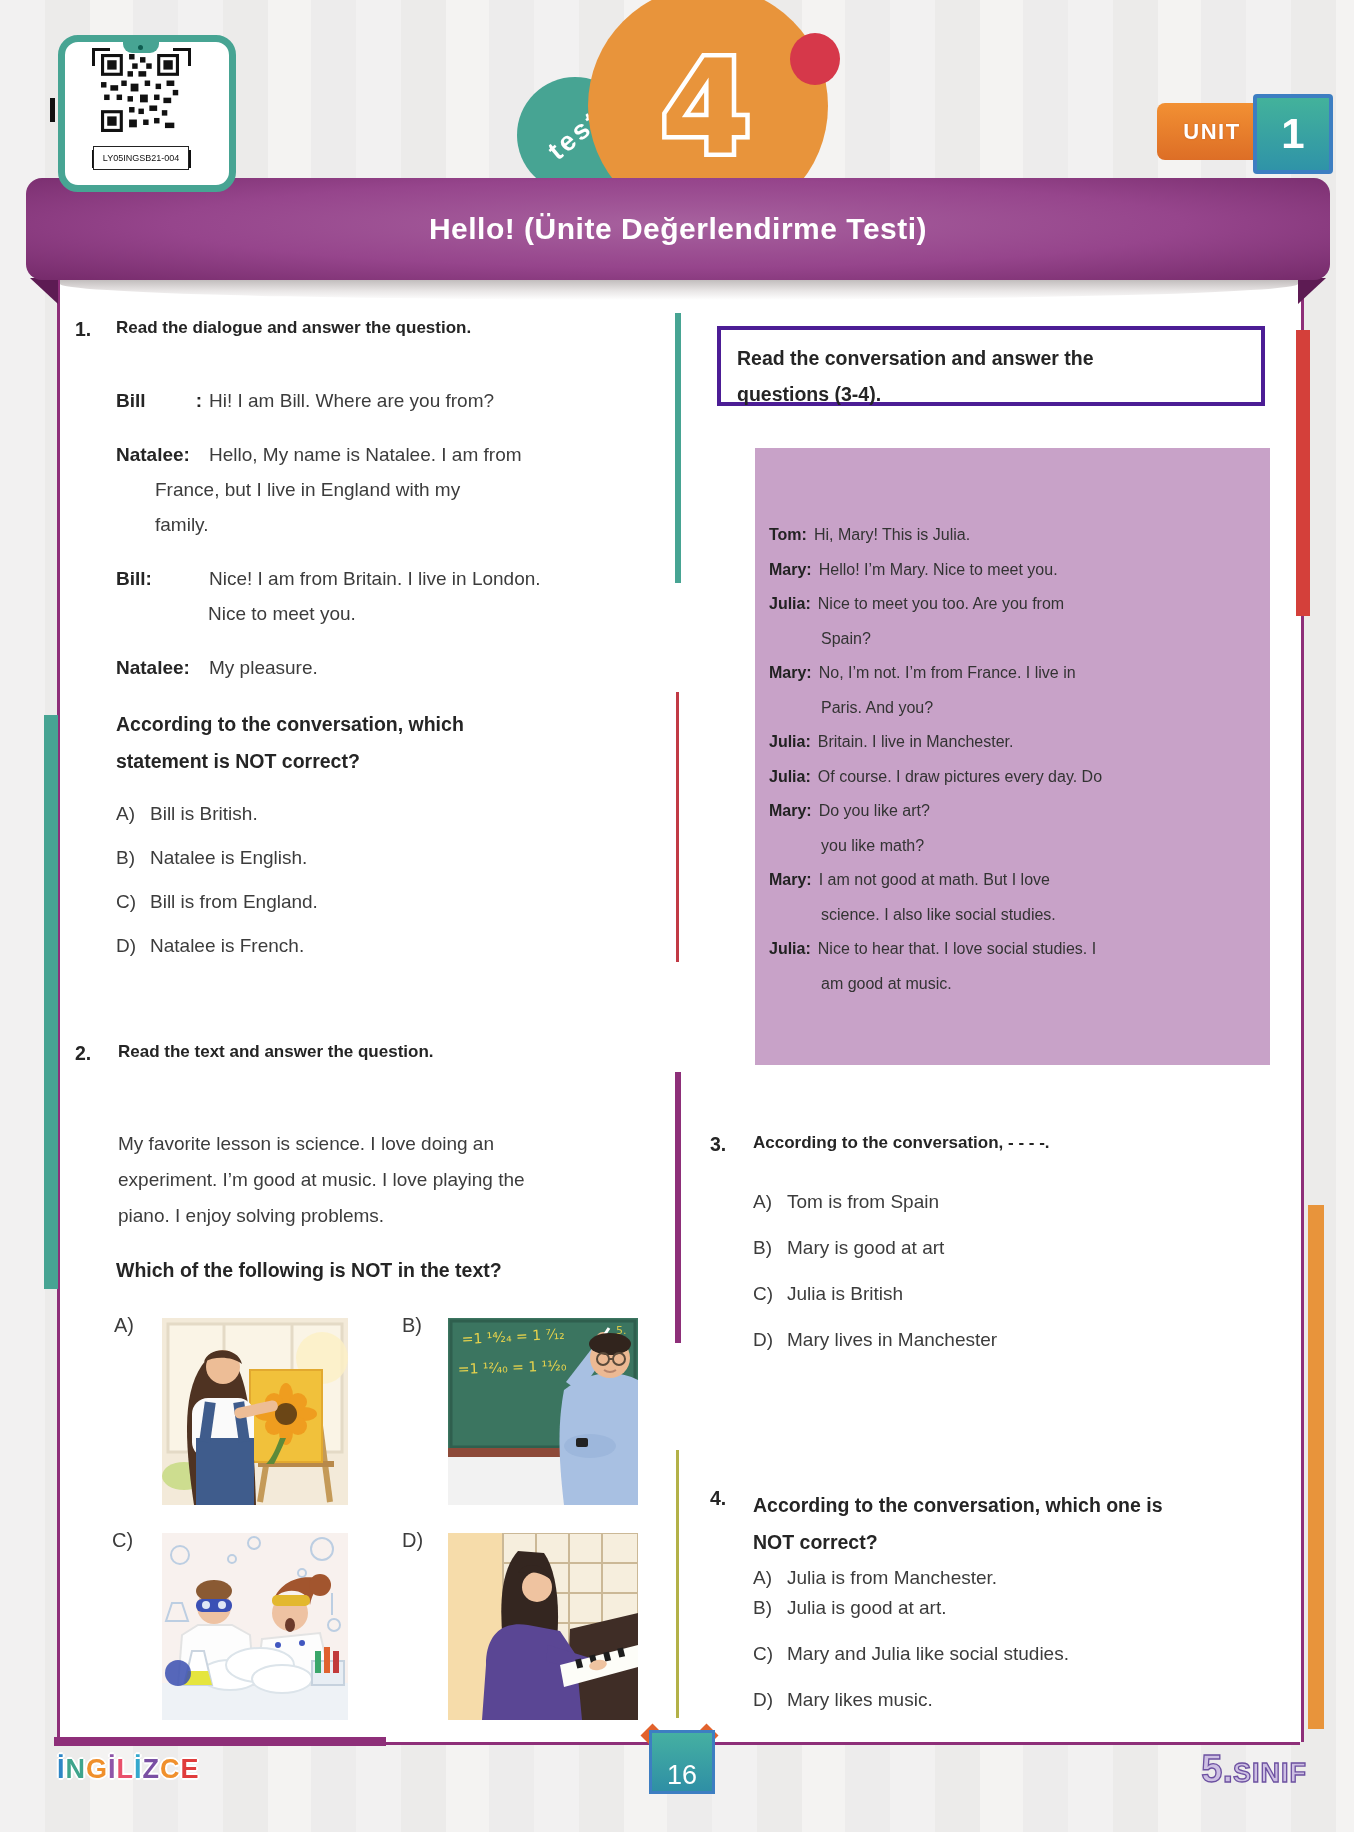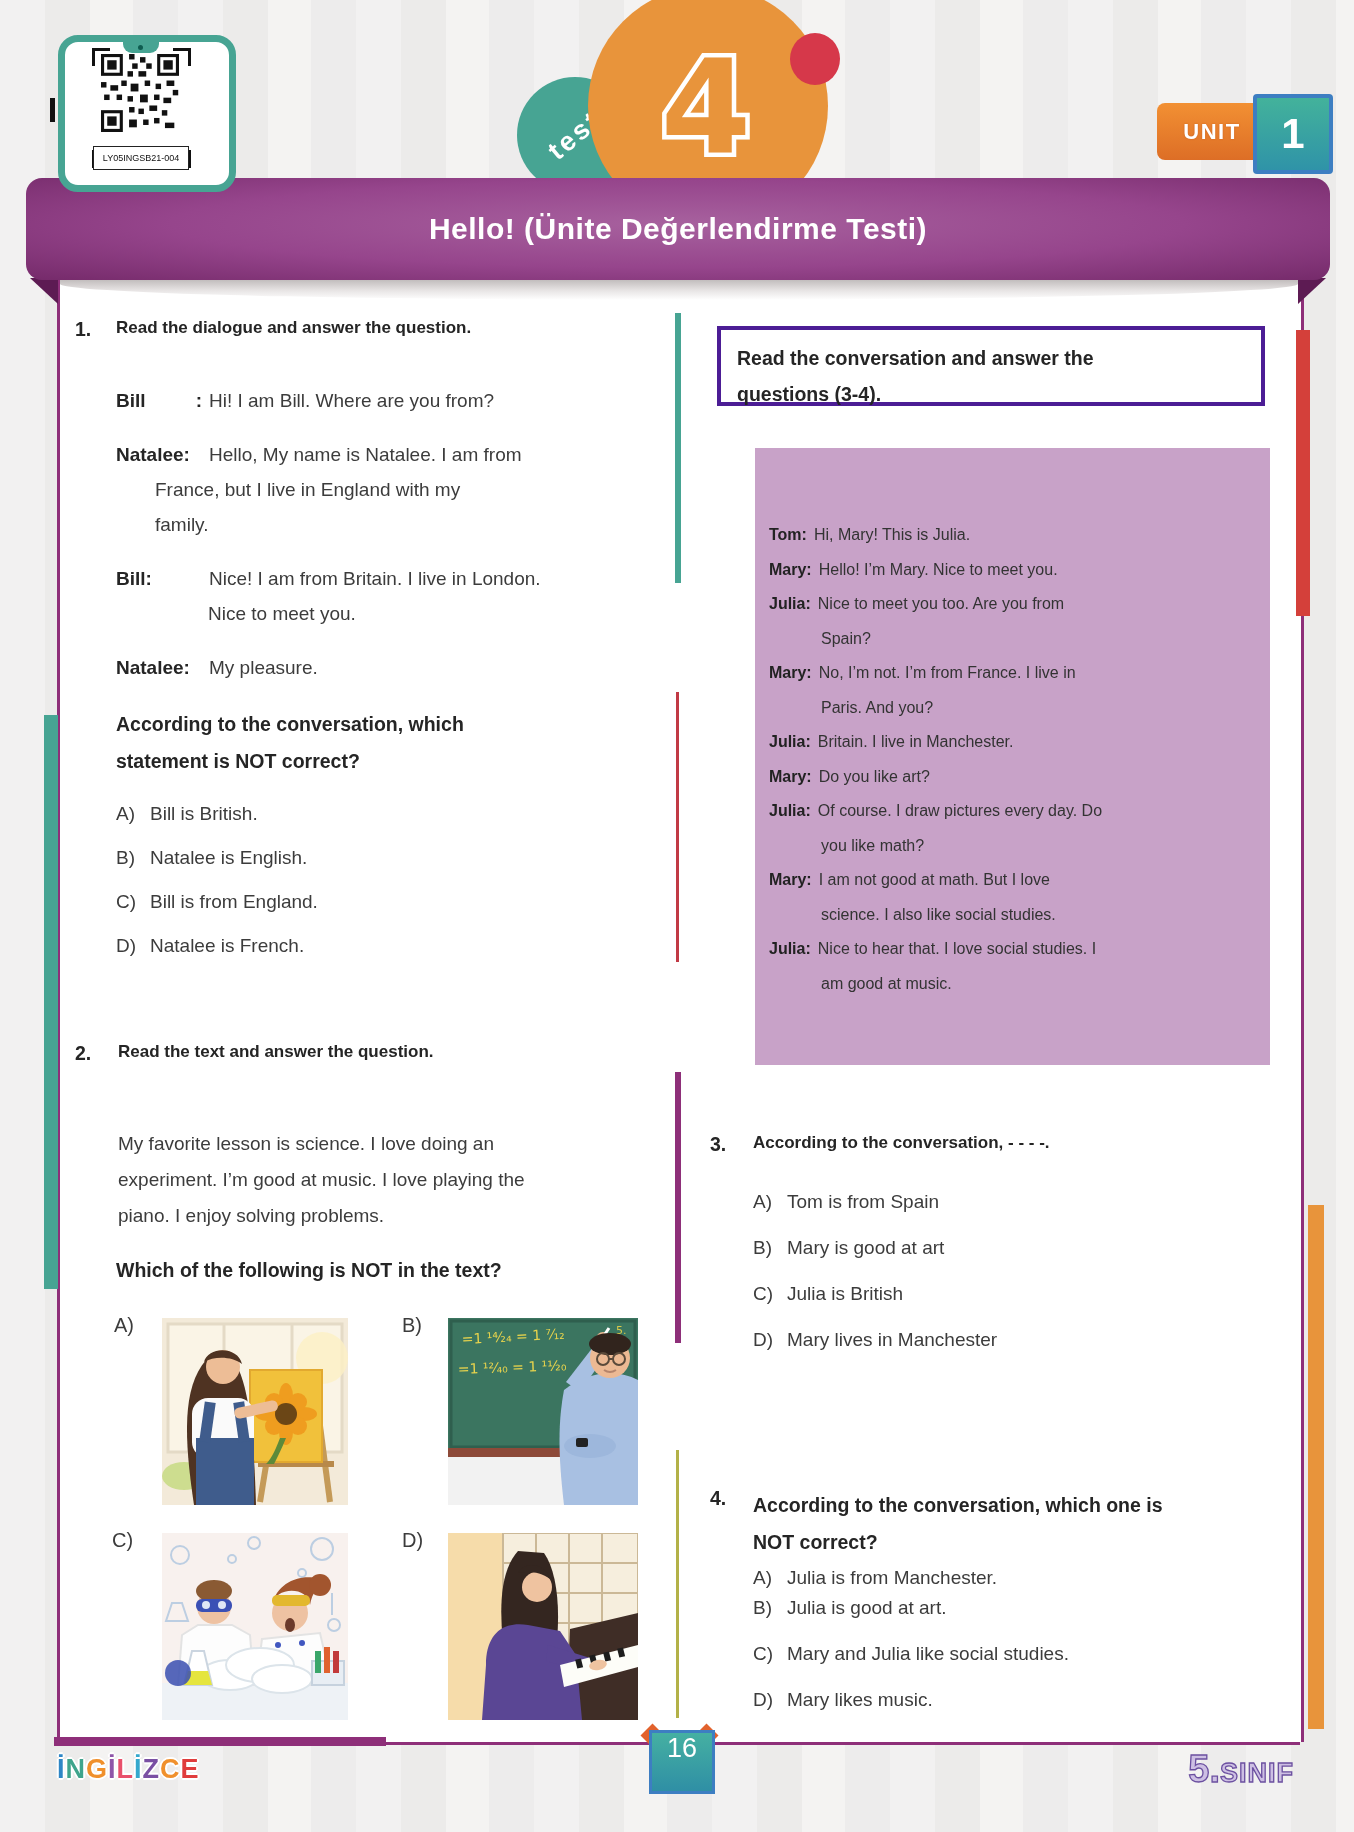--- a/index.html
+++ b/index.html
@@ -85,25 +85,25 @@
   .convtext{left:769px;top:518px;width:492px;z-index:4}
   .cl{line-height:34.5px;font-size:16px;color:#333}
   .cl b{color:#222;margin-right:7px}
   .cl b:empty{margin-right:0}
   .cc{padding-left:52px}
   
   .foot-thin{left:57px;top:1742px;width:1243px;height:3px;background:#8e2f79;z-index:6}
   .foot-thick{left:54px;top:1737px;width:332px;height:9px;background:#8e2f79;z-index:6}
   .ear{width:17px;height:17px;background:#e2622d;transform:rotate(45deg);z-index:6}
   .pagenum{left:649px;top:1730px;width:60px;height:58px;z-index:7;border:3px solid #3d7ec2;
-        background:linear-gradient(180deg,#45b0a2,#2f8fa5);display:flex;align-items:flex-start;justify-content:center}
+        background:linear-gradient(180deg,#45b0a2,#2f8fa5);display:flex;align-items:flex-end;justify-content:center}
   .pagenum span{color:#fff;font-size:27px}
   .subject{left:57px;top:1754px;z-index:6;font-weight:bold;font-size:27px;letter-spacing:1px}
   .subject span{text-shadow:-2px 0 0 #fff,2px 0 0 #fff,0 -2px 0 #fff,0 2px 0 #fff,-1px -1px #fff,1px 1px #fff}
-  .grade{right:60px;top:1748px;z-index:6;text-align:center;font-weight:bold;
+  .grade{right:47px;top:1748px;z-index:6;text-align:center;font-weight:bold;
         -webkit-text-stroke:1.3px #6b4fa0;color:#cdbfe3}
   .grade .g5{font-size:38px}
   .grade .gw{font-size:27px;letter-spacing:1px}
 </style>
 </head>
 <body>
 
 <div class="abs stripes"></div>
 <div class="abs page"></div>
 <div class="abs top-shade"></div>
@@ -389,22 +389,22 @@
 
 <div class="abs convbox"></div>
 <div class="abs convtext">
   <div class="cl"><b>Tom:</b><span>Hi, Mary! This is Julia.</span></div>
   <div class="cl"><b>Mary:</b><span>Hello! I’m Mary. Nice to meet you.</span></div>
   <div class="cl"><b>Julia:</b><span>Nice to meet you too. Are you from</span></div>
   <div class="cl cc"><b></b><span>Spain?</span></div>
   <div class="cl"><b>Mary:</b><span>No, I’m not. I’m from France. I live in</span></div>
   <div class="cl cc"><b></b><span>Paris. And you?</span></div>
   <div class="cl"><b>Julia:</b><span>Britain. I live in Manchester.</span></div>
+  <div class="cl"><b>Julia:</b><span>Of course. I draw pictures every day. Do</span></div>
   <div class="cl"><b>Mary:</b><span>Do you like art?</span></div>
-  <div class="cl"><b>Julia:</b><span>Of course. I draw pictures every day. Do</span></div>
   <div class="cl cc"><b></b><span>you like math?</span></div>
   <div class="cl"><b>Mary:</b><span>I am not good at math. But I love</span></div>
   <div class="cl cc"><b></b><span>science. I also like social studies.</span></div>
   <div class="cl"><b>Julia:</b><span>Nice to hear that. I love social studies. I</span></div>
   <div class="cl cc"><b></b><span>am good at music.</span></div>
 </div>
 
 <div class="abs z3 qnum" style="left:710px;top:1133px">3.</div>
 <div class="abs z3 prompt" style="left:753px;top:1133px;width:520px">According to the conversation, - - - -.</div>
 <div class="abs z3" style="left:753px;top:1190px;width:480px">

